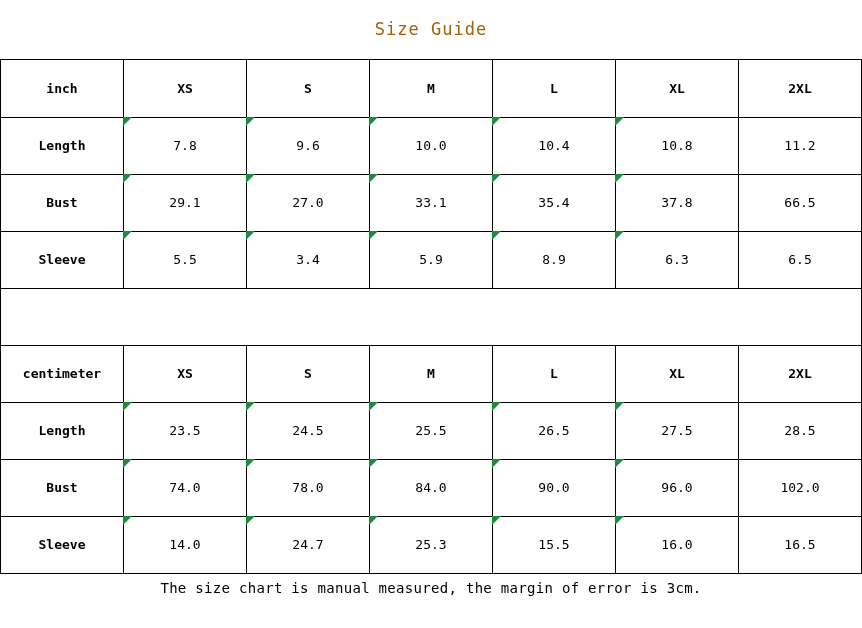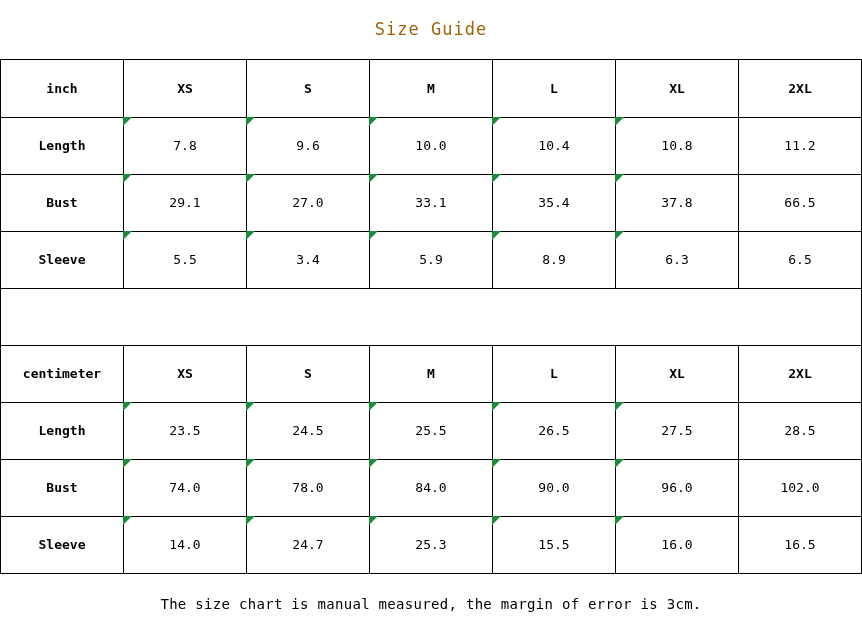--- a/index.html
+++ b/index.html
@@ -88,21 +88,21 @@
     height: 56px;
     border-right: none !important;
     border-left: none !important;
     border-bottom: 1.5px solid #000000;
   }
   .spacer-row td.edge-l { border-left: 1.5px solid #000000 !important; }
   .spacer-row td.edge-r { border-right: 1.5px solid #000000 !important; }
   .footer-note {
     position: absolute;
     left: 0;
-    bottom: 0;
+    bottom: 16px;
     width: 862px;
     height: 48px;
     line-height: 48px;
     text-align: center;
     font-size: 14px;
     letter-spacing: 0.3px;
   }
 </style>
 </head>
 <body>

